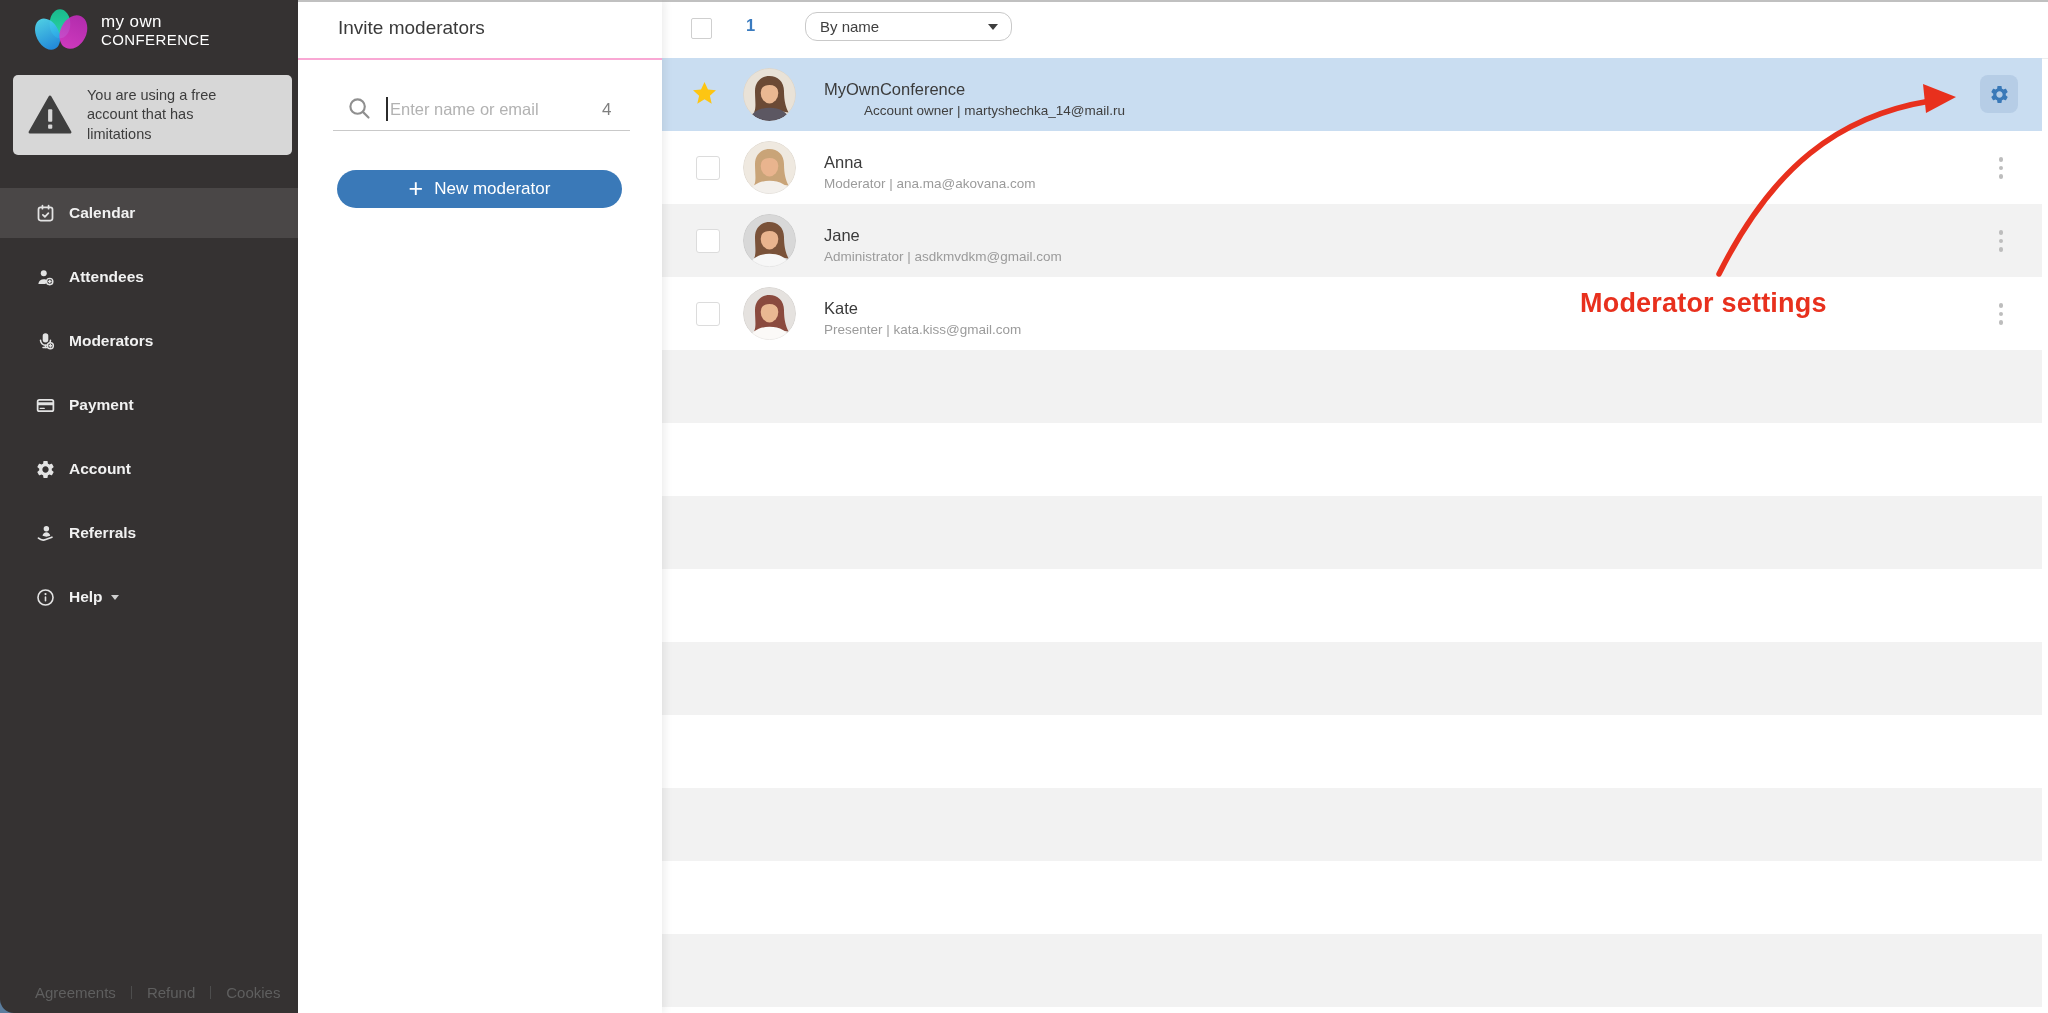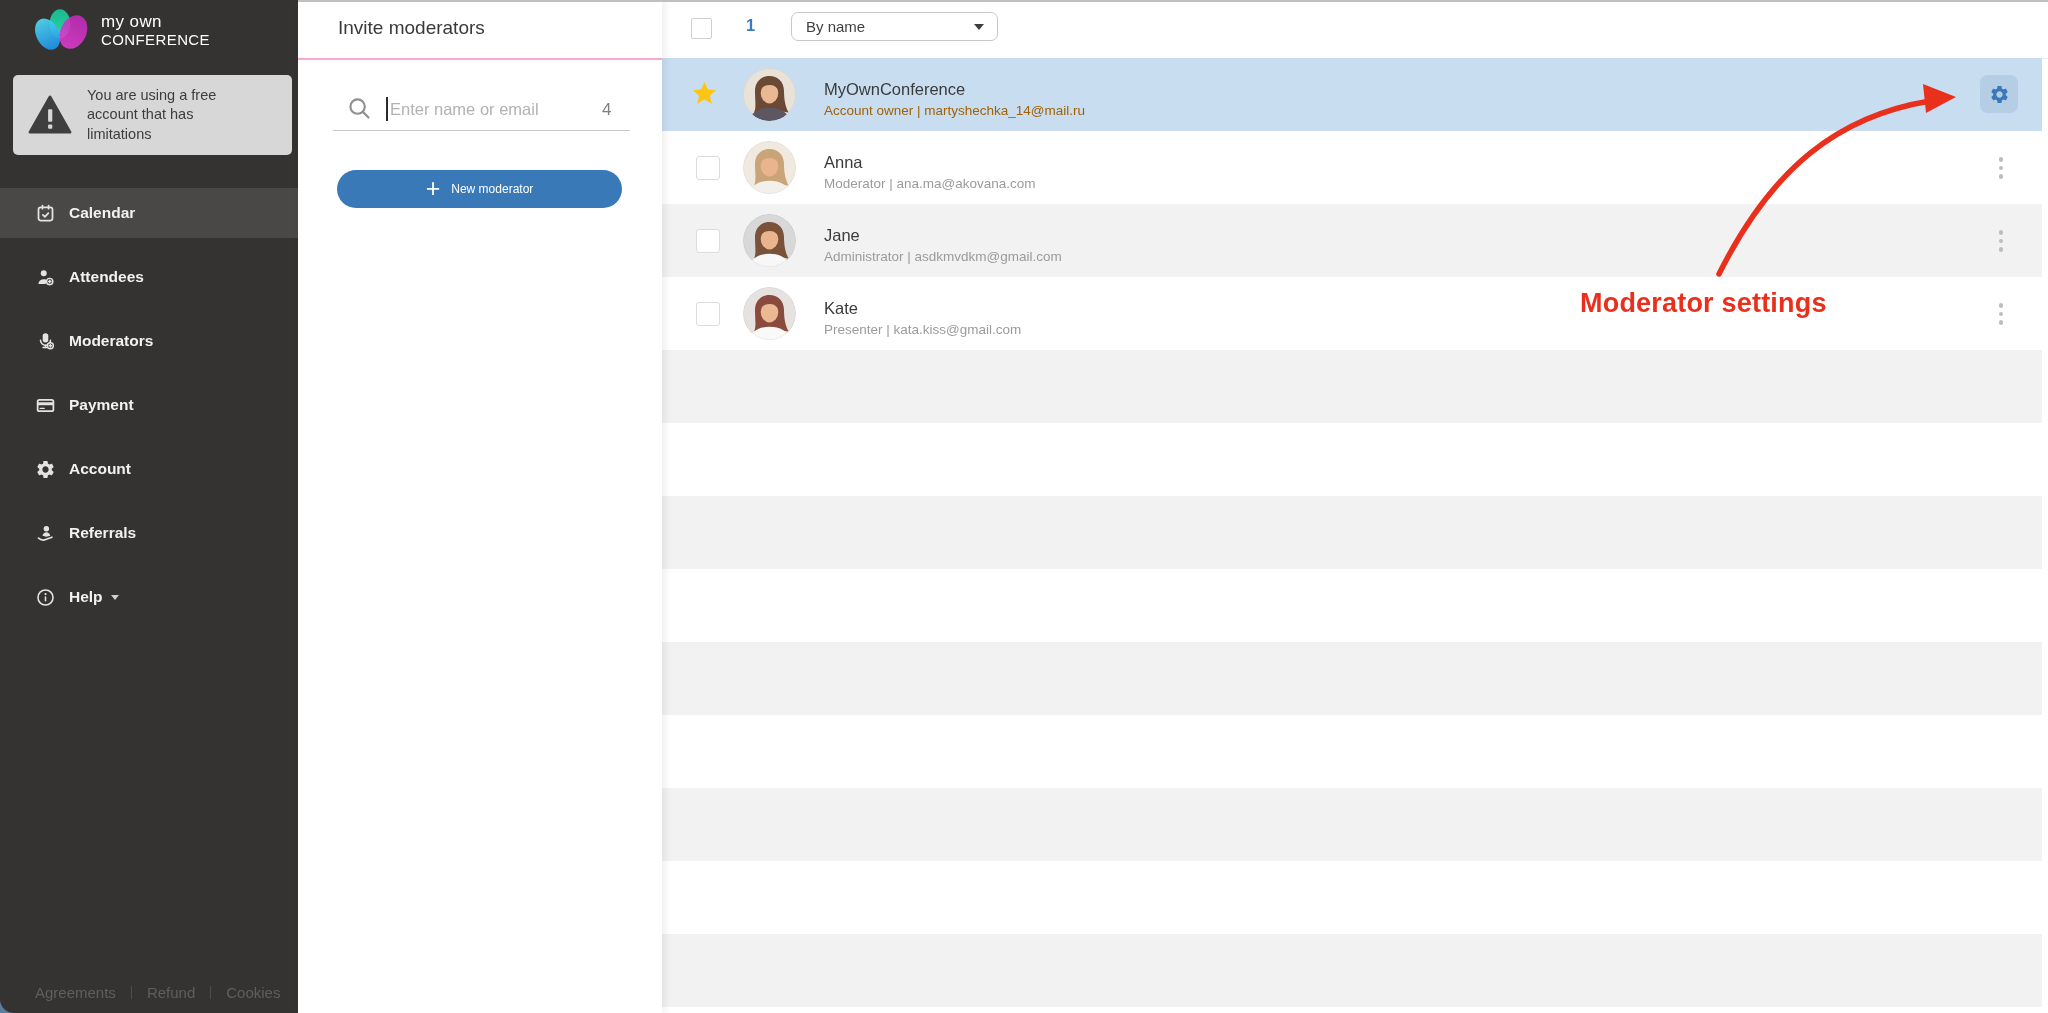--- a/index.html
+++ b/index.html
@@ -45,48 +45,48 @@
   @keyframes blink{50%{opacity:0;}}
   .search-input{position:absolute;left:92px;top:96px;width:200px;height:26px;border:none;outline:none;
                 font-family:inherit;font-size:16.5px;color:#333;background:transparent;padding:0;}
   .search-input::placeholder{color:#b2b2b2;}
   .search-count{position:absolute;left:304px;top:100px;font-size:17px;color:#7f7f7f;}
   .search-line{position:absolute;left:35px;top:130px;width:297px;height:1px;background:#c9c9c9;}
   .new-btn{position:absolute;left:39px;top:170px;width:285px;height:38px;border-radius:19px;border:none;
            background:var(--accent-blue);color:#fff;display:flex;align-items:center;justify-content:center;
            gap:11px;cursor:pointer;font-family:inherit;}
   .new-btn .plus{font-size:25px;font-weight:400;line-height:1;margin-top:-2px;}
-  .new-btn .lbl{font-size:12px;}
+  .new-btn .lbl{font-size:17px;}
 
   
   .main-header{position:absolute;left:662px;top:0;right:0;height:58px;background:#fff;
                border-bottom:1px solid #ededed;z-index:1;}
   .hdr-check{position:absolute;left:29px;top:18px;width:19px;height:19px;border:1px solid #cfcfcf;
              border-radius:2px;background:#fff;cursor:pointer;}
   .page-num{position:absolute;left:84px;top:16px;font-size:16.5px;font-weight:bold;color:var(--page-blue);cursor:pointer;}
-  .sort{position:absolute;left:129px;top:12px;width:205px;height:27px;border:1px solid #c9c9c9;border-radius:7px;
+  .sort{position:absolute;left:143px;top:12px;width:205px;height:27px;border:1px solid #c9c9c9;border-radius:12px;
         background:#fff;display:flex;align-items:center;cursor:pointer;}
   .sort-label{margin-left:14px;font-size:15px;color:#3f3f3f;}
   .sort-caret{position:absolute;right:13px;width:0;height:0;border-left:5px solid transparent;
               border-right:5px solid transparent;border-top:6px solid #3e3e3e;}
   .stripes{position:absolute;left:662px;top:350px;width:1380px;bottom:0;z-index:0;
            background:repeating-linear-gradient(180deg,var(--row-alt) 0 73px,#ffffff 73px 146px);}
   .rows{position:absolute;left:662px;top:58px;width:1380px;z-index:1;}
   .row{position:relative;height:73px;background:#fff;}
   .row.alt{background:var(--row-alt);}
   .row.selected{background:var(--selected-row);}
   .row-star{position:absolute;left:29px;top:22px;width:27px;height:27px;color:var(--star-yellow);}
   .row-star svg{width:100%;height:100%;display:block;}
   .row-check{position:absolute;left:34px;top:25px;width:22px;height:22px;border:1px solid #dcdcdc;
              border-radius:3px;background:#fff;cursor:pointer;}
   .avatar{position:absolute;left:81px;top:10px;width:53px;height:53px;border-radius:50%;overflow:hidden;}
   .avatar svg{width:100%;height:100%;display:block;}
   .row-name{position:absolute;left:162px;top:22px;font-size:16.5px;color:#3b3b3b;}
   .row-meta{position:absolute;left:162px;top:45px;font-size:13.5px;color:#9b9b9b;}
-  .row.selected .row-meta{color:#a16207;}
+  .row.selected .row-meta{color:#404040;margin-left:40px;}
   .gear-btn{position:absolute;right:24px;top:17px;width:38px;height:38px;border-radius:8px;
             background:var(--gear-bg);display:flex;align-items:center;justify-content:center;cursor:pointer;}
   .gear-btn svg{width:21px;height:21px;color:var(--accent-blue);}
   .kebab{position:absolute;right:37px;top:24px;display:flex;flex-direction:column;gap:4px;align-items:center;
          cursor:pointer;padding:2px;}
   .kebab i{width:4.5px;height:4.5px;border-radius:50%;background:#bdbdbd;}
 
   
   .anno-text{position:absolute;left:1580px;top:288px;font-size:27px;font-weight:bold;
              color:var(--annotation-red);z-index:3;letter-spacing:.2px;}

